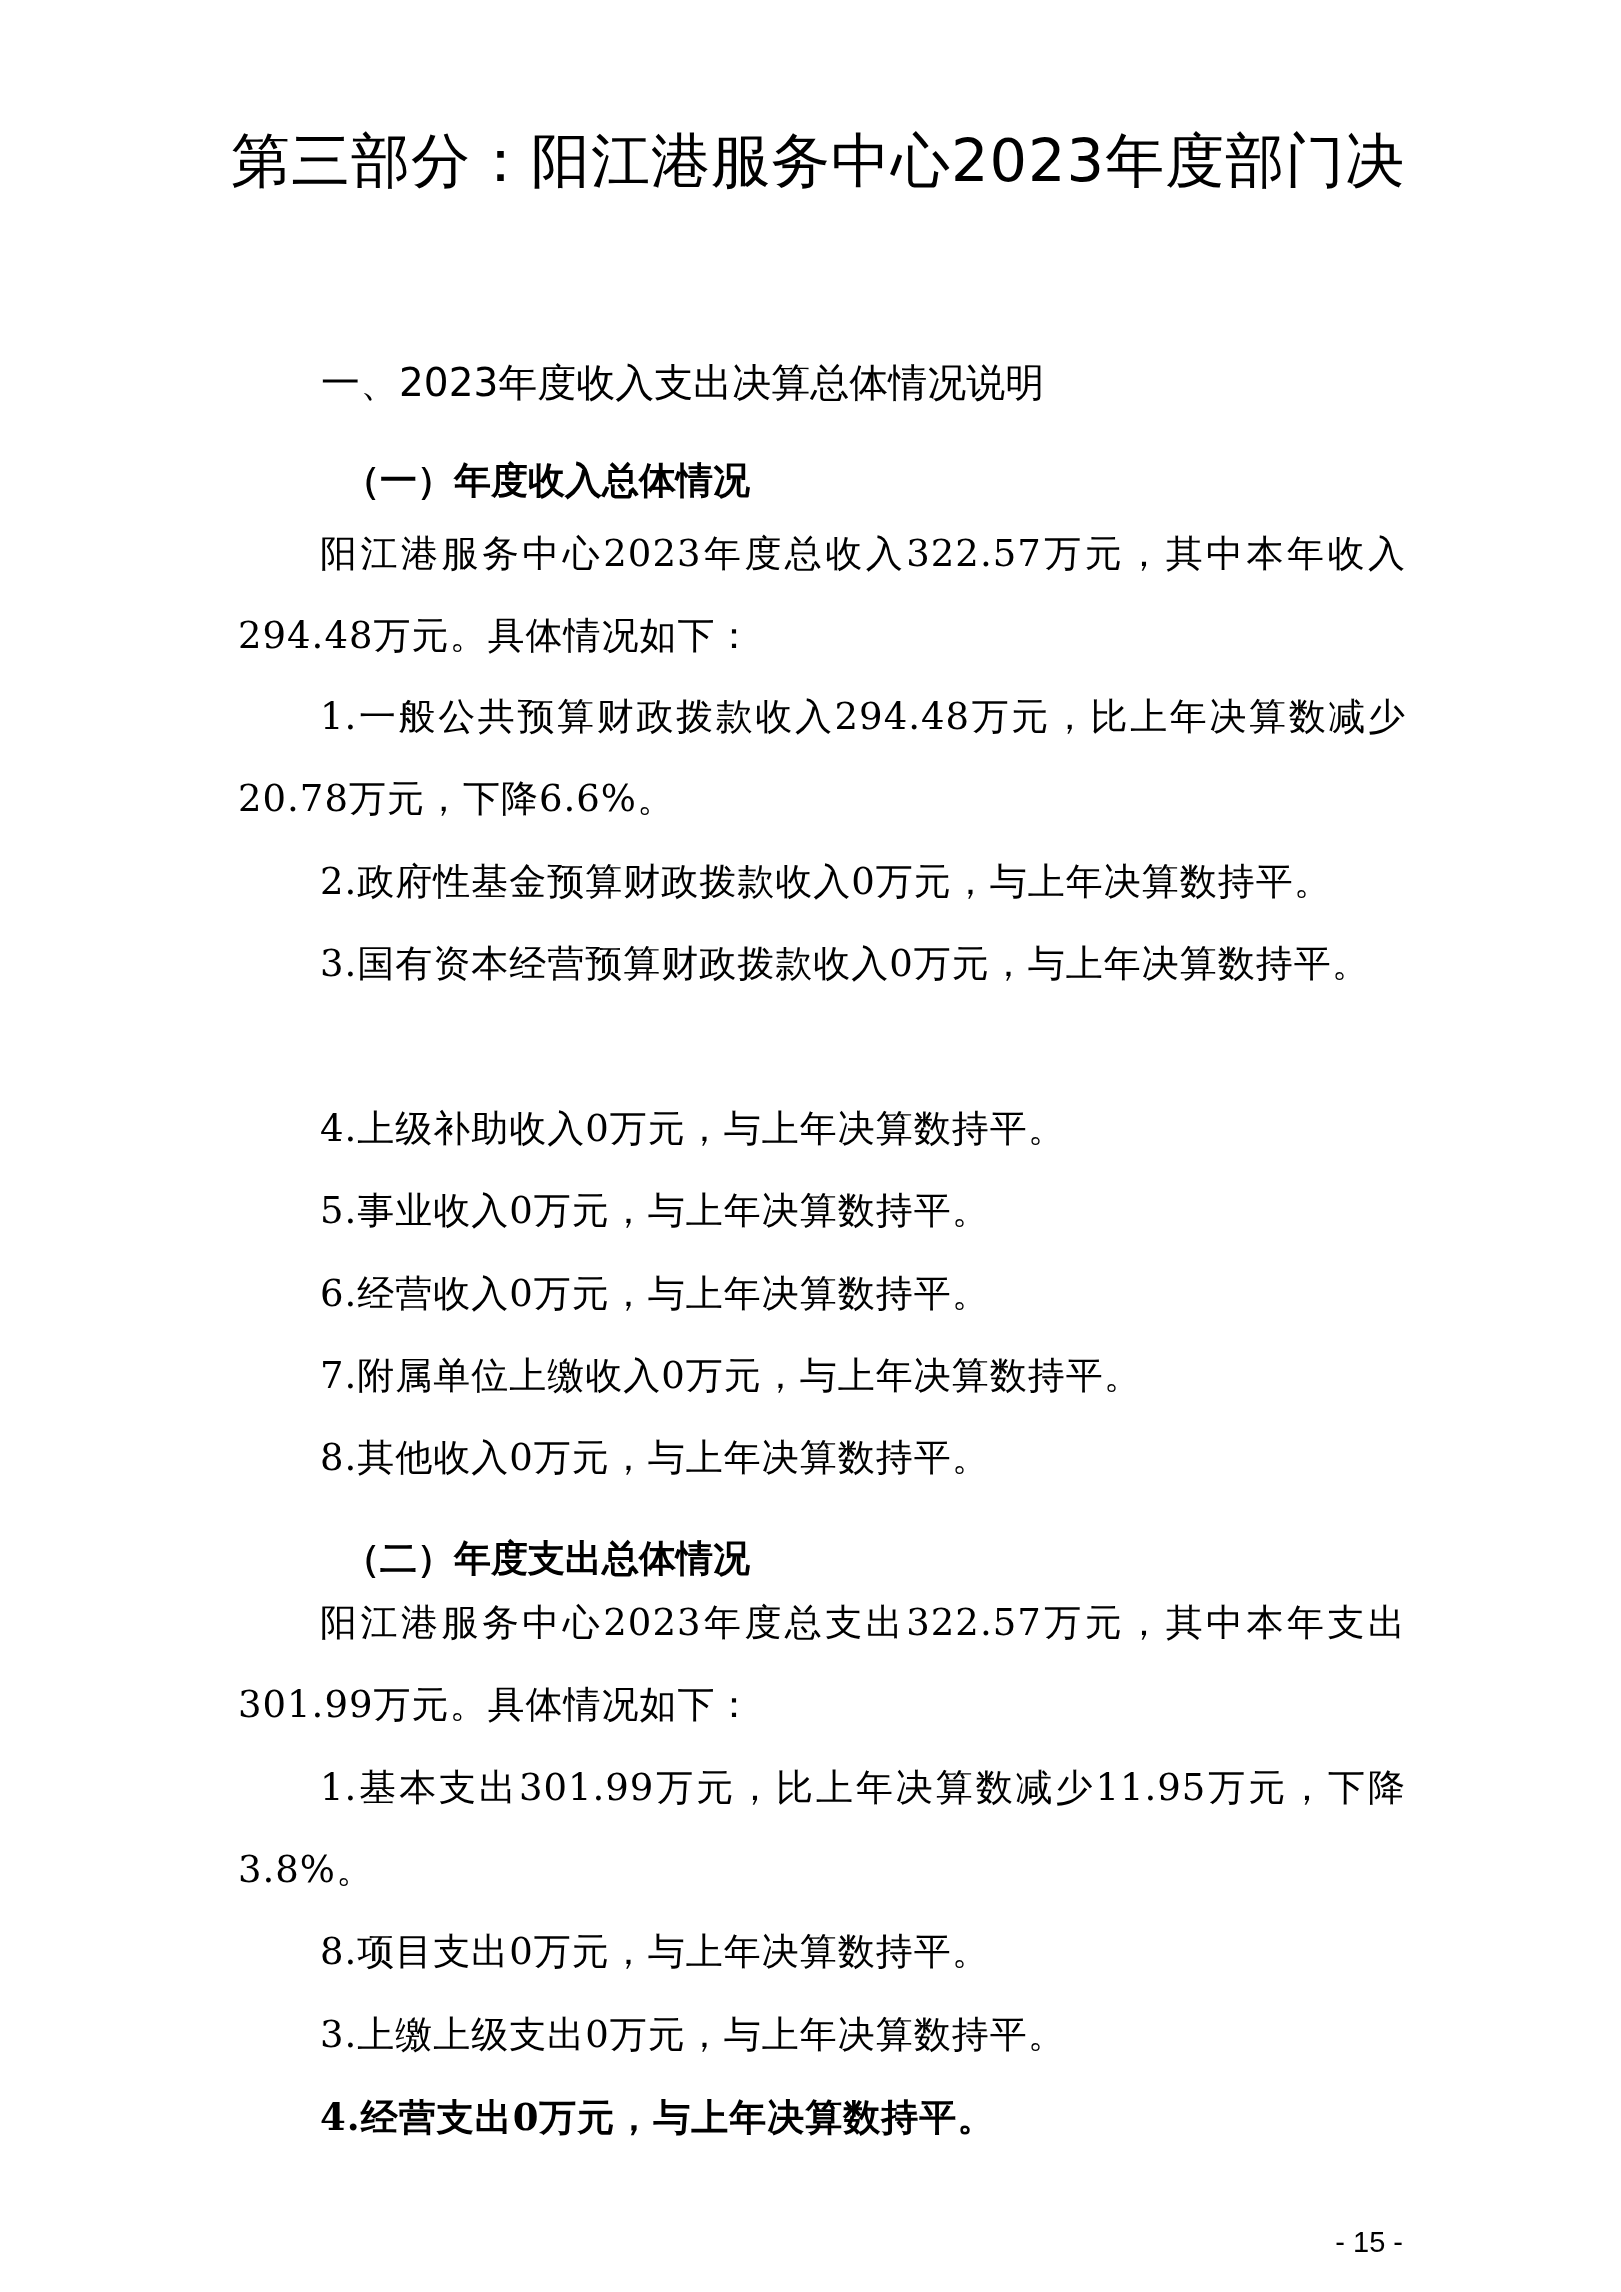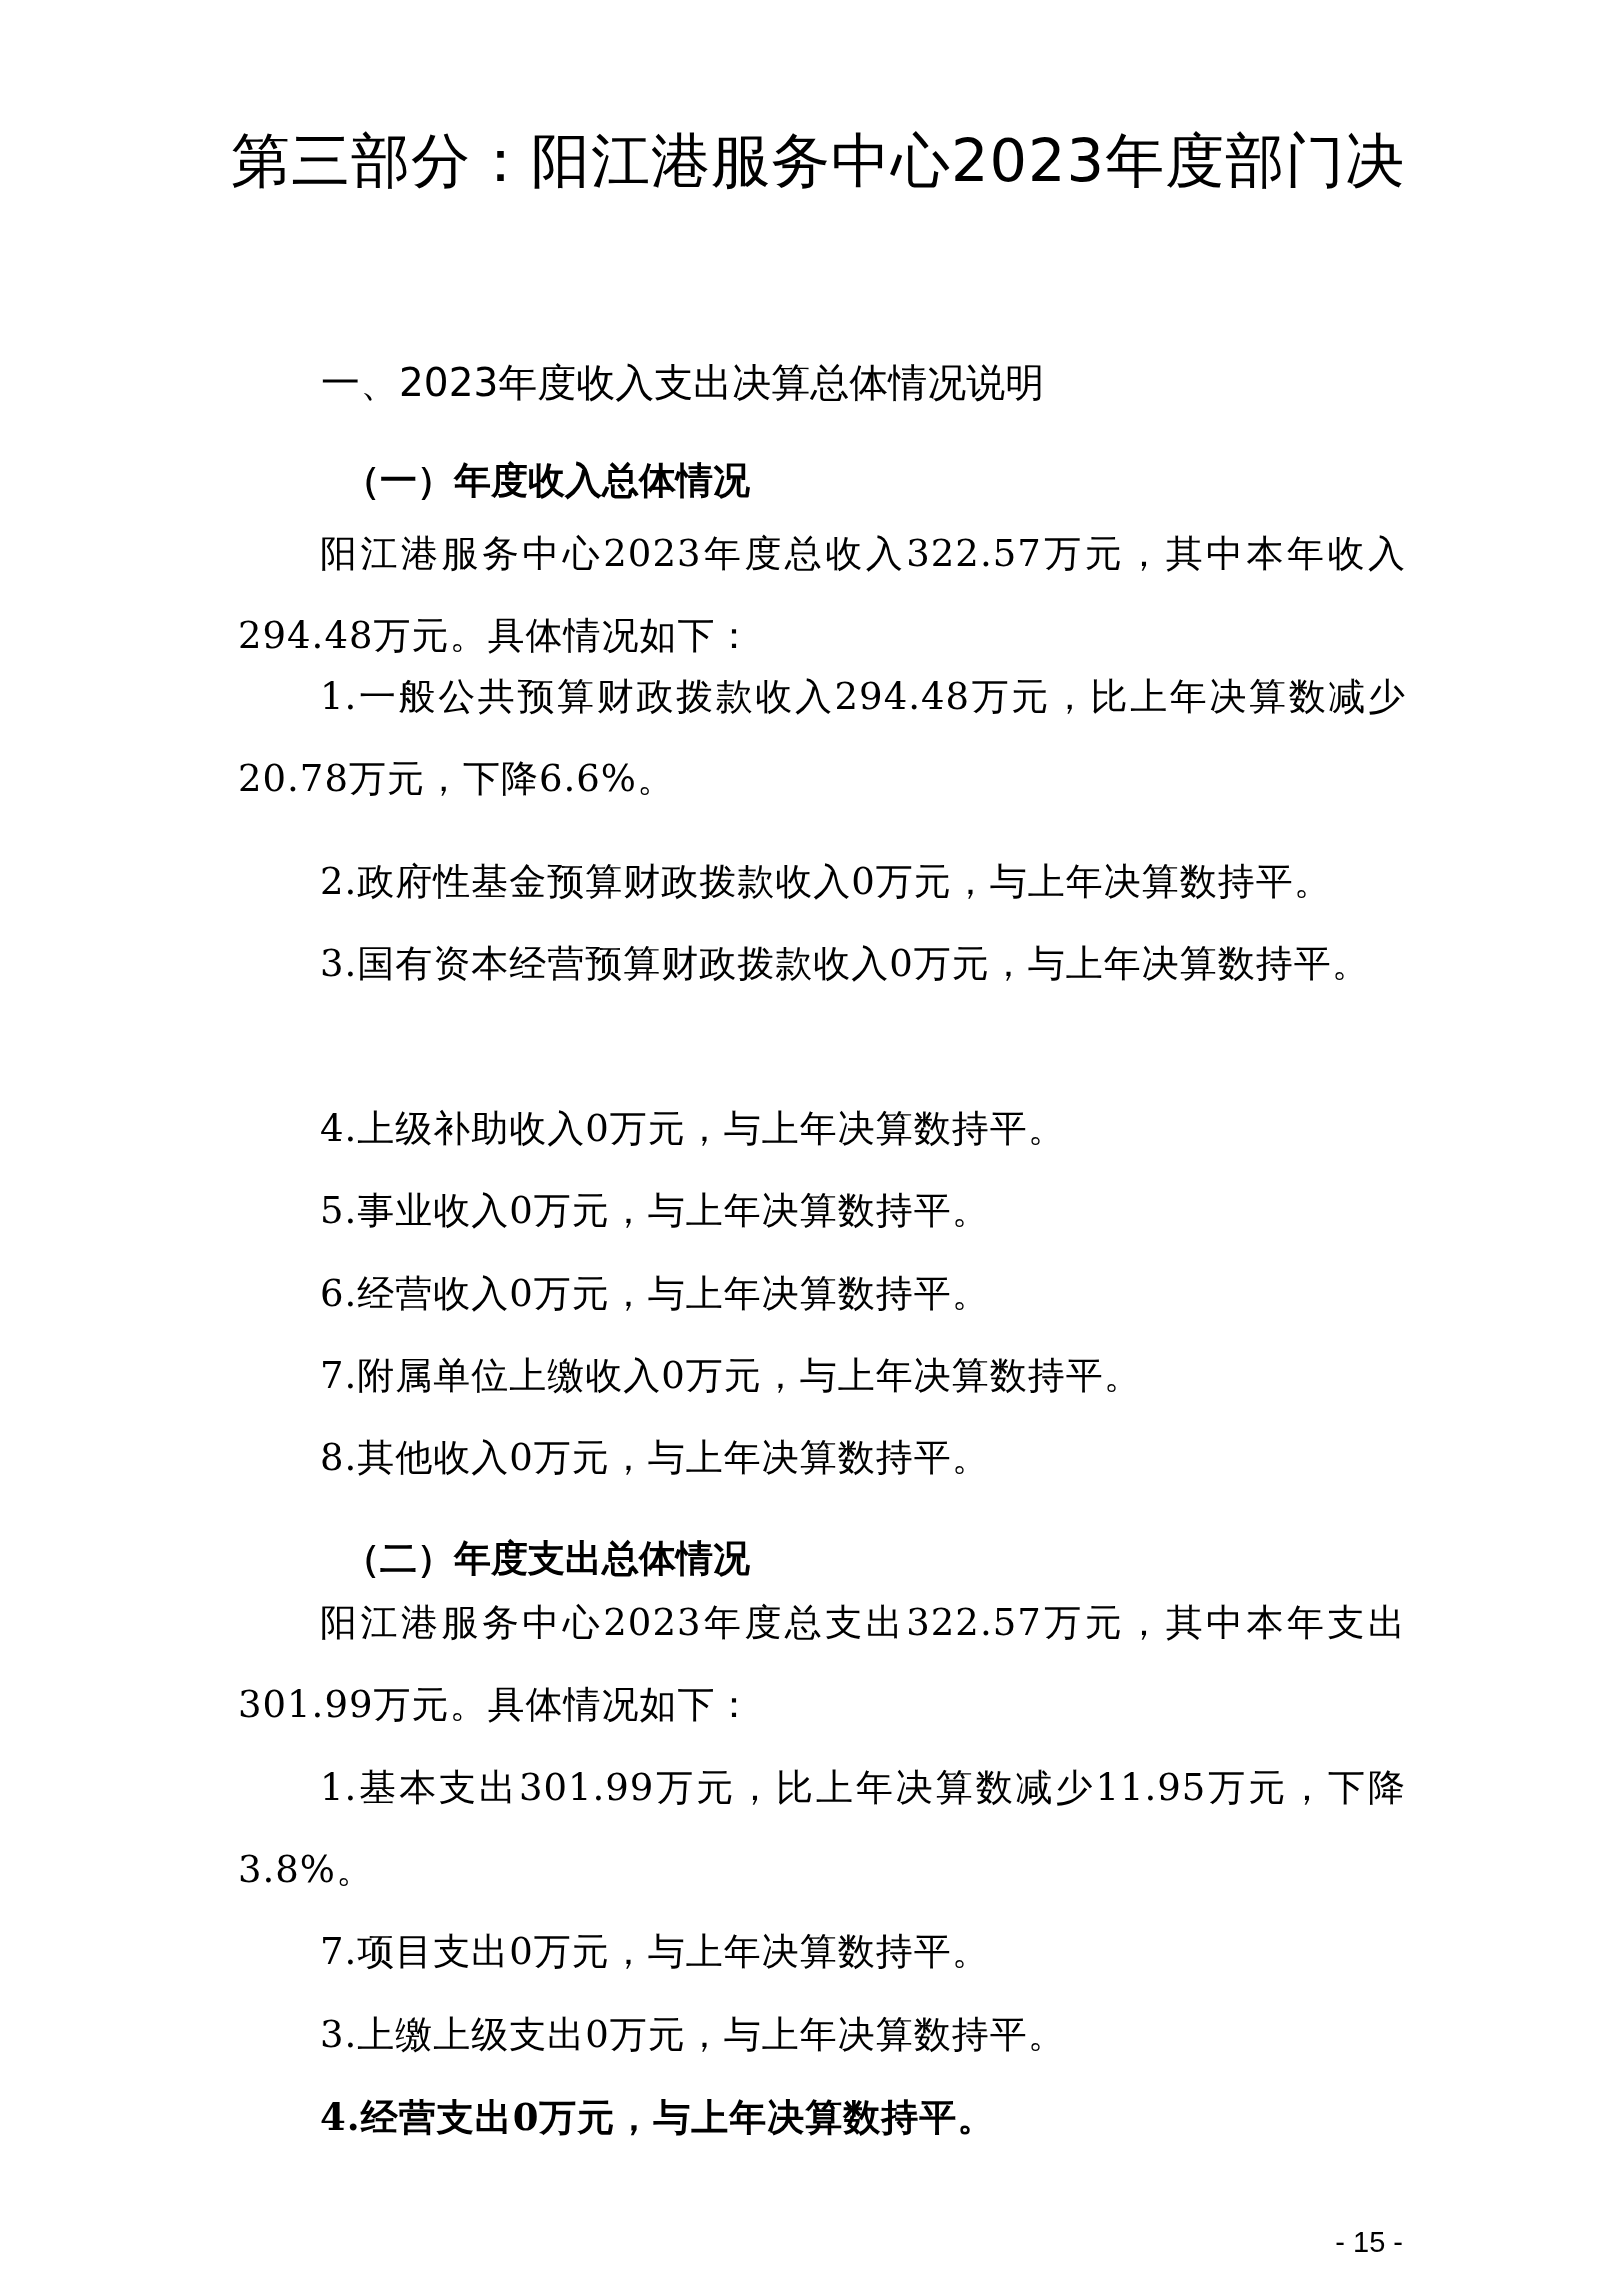--- a/index.html
+++ b/index.html
@@ -90,34 +90,34 @@
   <h1 class="title">
     <span class="line">第三部分：阳江港服务中心2023年度部门决</span>
   </h1>
 
   <h2 class="h1">一、2023年度收入支出决算总体情况说明</h2>
 
   <h3 class="h2" style="top:437px;">（一）年度收入总体情况</h3>
 
   <p class="para" style="top:513px;">阳江港服务中心2023年度总收入322.57万元，其中本年收入294.48万元。具体情况如下：</p>
 
-  <p class="para" style="top:656px;">1.一般公共预算财政拨款收入294.48万元，比上年决算数减少20.78万元，下降6.6%。</p>
+  <p class="para" style="top:676px;">1.一般公共预算财政拨款收入294.48万元，比上年决算数减少20.78万元，下降6.6%。</p>
   <p class="para" style="top:841px;">2.政府性基金预算财政拨款收入0万元，与上年决算数持平。</p>
   <p class="para" style="top:923px;">3.国有资本经营预算财政拨款收入0万元，与上年决算数持平。</p>
   <p class="para" style="top:1088px;">4.上级补助收入0万元，与上年决算数持平。</p>
   <p class="para" style="top:1170px;">5.事业收入0万元，与上年决算数持平。</p>
   <p class="para" style="top:1253px;">6.经营收入0万元，与上年决算数持平。</p>
   <p class="para" style="top:1335px;">7.附属单位上缴收入0万元，与上年决算数持平。</p>
   <p class="para" style="top:1417px;">8.其他收入0万元，与上年决算数持平。</p>
 
   <h3 class="h2" style="top:1515px;">（二）年度支出总体情况</h3>
 
   <p class="para" style="top:1582px;">阳江港服务中心2023年度总支出322.57万元，其中本年支出301.99万元。具体情况如下：</p>
 
   <p class="para" style="top:1747px;">1.基本支出301.99万元，比上年决算数减少11.95万元，下降3.8%。</p>
-  <p class="para" style="top:1911px;">7.项目支出0万元，与上年决算数持平。</p>
+  <p class="para" style="top:1911px;">8.项目支出0万元，与上年决算数持平。</p>
   <p class="para" style="top:1994px;">3.上缴上级支出0万元，与上年决算数持平。</p>
   <p class="para" style="top:2076px;font-weight:bold;">4.经营支出0万元，与上年决算数持平。</p>
 
   <div class="footer">- 15 -</div>
 
 </div>
 
 
 </body></html>

